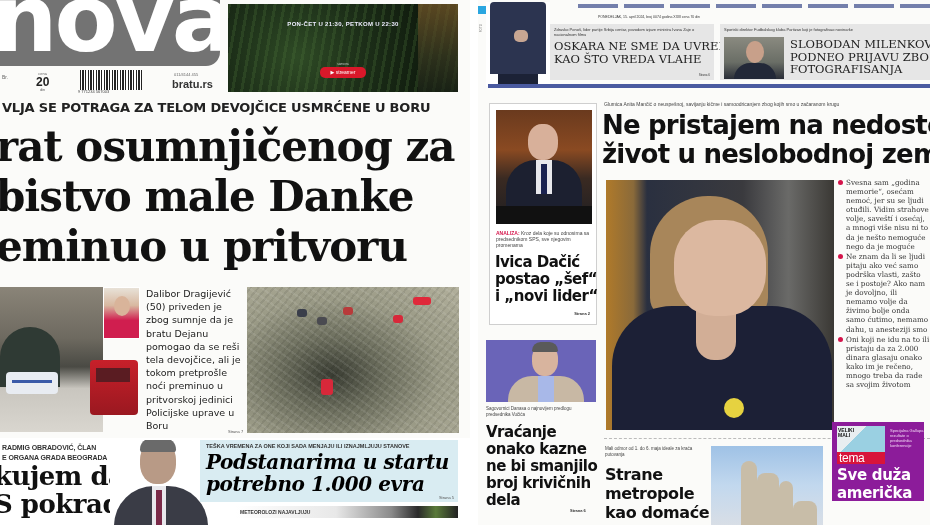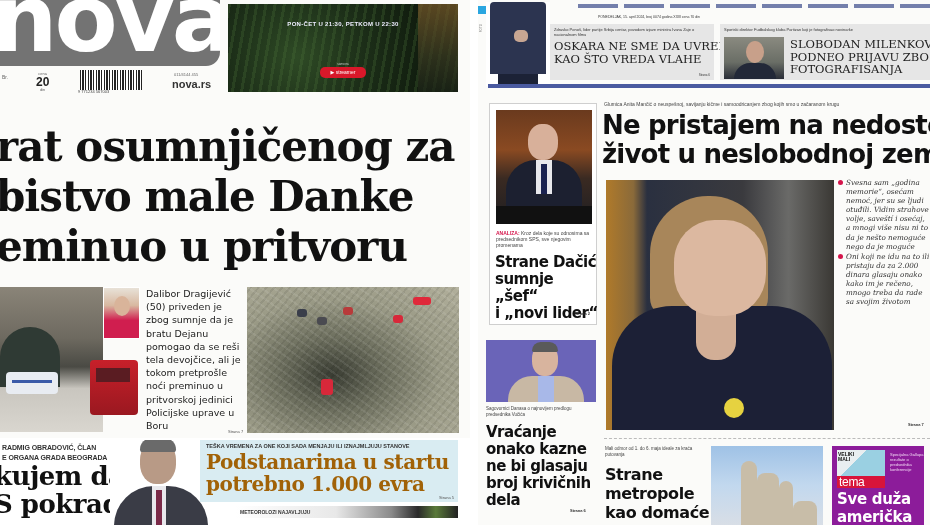--- a/index.html
+++ b/index.html
@@ -63,21 +63,21 @@
     .op-headline { position: absolute; left: -6px; top: 462px; font-family: "DejaVu Serif", serif; font-weight: bold; font-size: 26px; line-height: 28px; color: #111; white-space: nowrap; letter-spacing: -0.5px; }
     .photo-official { position: absolute; left: 110px; top: 440px; width: 98px; height: 85px; background: #ffffff; overflow: hidden; }
     .photo-official .head { position: absolute; left: 30px; top: 0px; width: 36px; height: 44px; border-radius: 45%; background: #b89a86; }
     .photo-official .hair { position: absolute; left: 30px; top: -2px; width: 36px; height: 14px; border-radius: 18px 18px 4px 4px; background: #6a6a6a; }
     .photo-official .suit { position: absolute; left: 4px; top: 46px; width: 94px; height: 44px; border-radius: 40px 40px 0 0; background: #3a3c46; }
     .photo-official .shirt { position: absolute; left: 42px; top: 46px; width: 14px; height: 40px; background: #e8e8ec; }
     .photo-official .tie { position: absolute; left: 46px; top: 50px; width: 6px; height: 36px; background: #7a2a48; }
 
     .rent-box { position: absolute; left: 200px; top: 440px; width: 258px; height: 62px; background: #d9ecf2; }
     .rent-kicker { position: absolute; left: 6px; top: 3px; font-size: 5.5px; font-weight: bold; color: #333; white-space: nowrap; }
-    .rent-headline { position: absolute; left: 6px; top: 11px; font-family: "DejaVu Serif", serif; font-weight: bold; font-size: 20px; line-height: 22px; color: #a16207; white-space: nowrap; letter-spacing: -0.4px; }
+    .rent-headline { position: absolute; left: 6px; top: 11px; font-family: "DejaVu Serif", serif; font-weight: bold; font-size: 20px; line-height: 22px; color: #000000; white-space: nowrap; letter-spacing: -0.4px; font-style: italic; }
     .rent-ref { position: absolute; right: 4px; bottom: 2px; font-size: 4px; color: #555; }
     .weather-strip { position: absolute; left: 236px; top: 506px; width: 222px; height: 12px;
       background: linear-gradient(90deg, #ffffff 0%, #e8e8e8 45%, #8a8a8a 70%, #2a2a2a 82%, #5a7a3a 90%, #222 100%); }
     .weather-label { position: absolute; left: 4px; top: 3px; font-size: 5px; font-weight: bold; color: #333; }
 
     
     .rp-top-rule { position: absolute; left: 100px; top: 4px; width: 352px; height: 4px;
       background: repeating-linear-gradient(90deg, #3a4a8a 0 40px, transparent 40px 46px); opacity: 0.7; }
     .rp-cyan-square { position: absolute; left: 0; top: 6px; width: 8px; height: 8px; background: #2aa6e0; }
     .rp-dateline { position: absolute; left: 120px; top: 15px; font-size: 3.5px; color: #333; white-space: nowrap; }
@@ -124,32 +124,32 @@
     .rp-main-kicker { position: absolute; left: 126px; top: 101px; width: 330px; font-size: 5px; color: #444; white-space: nowrap; }
     .rp-main-headline { position: absolute; left: 124px; top: 111px; width: 340px; font-family: "DejaVu Sans", sans-serif; font-weight: bold; font-size: 26px; line-height: 29px; color: #111; white-space: nowrap; letter-spacing: -0.8px; }
 
     .photo-woman { position: absolute; left: 128px; top: 180px; width: 228px; height: 250px; background: linear-gradient(90deg, #b07a2a 0%, #8a6a3a 12%, #2a3040 18%, #3a3a3e 60%, #6a6a68 80%, #3a3834 100%); overflow: hidden; }
     .photo-woman .hair { position: absolute; left: 44px; top: 16px; width: 118px; height: 122px; border-radius: 58px 58px 20px 20px; background: #a8865a; }
     .photo-woman .face { position: absolute; left: 68px; top: 40px; width: 92px; height: 96px; border-radius: 44%; background: #dcb8a0; }
     .photo-woman .jacket { position: absolute; left: 6px; top: 126px; width: 220px; height: 130px; border-radius: 60px 60px 0 0; background: #1c2036; }
     .photo-woman .neck { position: absolute; left: 90px; top: 120px; width: 40px; height: 60px; border-radius: 0 0 18px 18px; background: #d2ae96; }
     .photo-woman .pin { position: absolute; left: 118px; top: 218px; width: 20px; height: 20px; border-radius: 50%; background: #e6d240; }
 
-    .quotes-col { position: absolute; left: 360px; top: 178px; width: 92px; font-family: "DejaVu Serif", serif; font-size: 7.2px; line-height: 9.1px; color: #333; font-style: italic; }
+    .quotes-col { position: absolute; left: 360px; top: 178px; width: 92px; font-family: "DejaVu Serif", serif; font-size: 7.2px; line-height: 9.1px; color: #333; }
     .quote-item { position: relative; padding-left: 8px; margin-bottom: 1px; }
     .quote-item .bullet { position: absolute; left: 0; top: 2px; width: 5px; height: 5px; border-radius: 50%; background: #d4144a; }
     .quote-ref { position: absolute; left: 430px; top: 422px; font-size: 4px; font-weight: bold; color: #333; }
 
     .rp-bottom-rule { position: absolute; left: 126px; top: 438px; width: 326px; height: 1px; border-top: 1px dashed #bbb; }
     .metro-kicker { position: absolute; left: 127px; top: 446px; width: 100px; font-size: 4.5px; line-height: 6px; color: #444; }
     .metro-title { position: absolute; left: 127px; top: 465px; width: 110px; font-family: "DejaVu Sans", sans-serif; font-weight: bold; font-size: 16px; line-height: 19px; color: #111; white-space: nowrap; letter-spacing: -0.4px; }
     .photo-church { position: absolute; left: 233px; top: 446px; width: 112px; height: 79px; background: linear-gradient(180deg, #9fc2e6 0%, #c2d8ee 50%, #d8dee6 100%); overflow: hidden; }
     .photo-church .spire { position: absolute; bottom: 0; background: #c8bda8; border-radius: 8px 8px 0 0; }
 
-    .tema-box { position: absolute; left: 354px; top: 446px; width: 92px; height: 79px; background: #8c1c9a; overflow: hidden; }
+    .tema-box { position: absolute; left: 354px; top: 422px; width: 92px; height: 79px; background: #8c1c9a; overflow: hidden; }
     .tema-map { position: absolute; left: 5px; top: 4px; width: 48px; height: 26px; background: linear-gradient(135deg, #e8eef0 40%, #9ad0e2 40%); }
     .tema-label-top { position: absolute; left: 6px; top: 6px; font-size: 5px; font-weight: bold; color: #111; line-height: 5px; width: 16px; }
     .tema-word { position: absolute; left: 5px; top: 30px; width: 48px; height: 12px; background: #d8143a; color: #fff; font-size: 12px; line-height: 12px; padding-left: 2px; letter-spacing: -0.3px; }
     .tema-blurb { position: absolute; left: 58px; top: 6px; width: 40px; font-size: 4px; line-height: 5px; color: #f2d8f4; }
     .tema-title { position: absolute; left: 5px; top: 44px; width: 96px; font-family: "DejaVu Sans", sans-serif; font-weight: bold; font-size: 15px; line-height: 18px; color: #ffffff; white-space: nowrap; letter-spacing: -0.3px; }
   </style>
 </head>
 <body>
 
 <div class="page" id="left-page">
@@ -159,29 +159,30 @@
     </div>
     <div class="mast-small" style="left:2px; top:74px;">Br.</div>
     <div class="price">
       <small>cena</small>
       <span>20</span>
       <small>din</small>
     </div>
     <div class="barcode"></div>
     <div class="barcode-num">9 771234 567003</div>
     <div class="site-phone">011/4144 455</div>
-    <div class="site-url">nova.rs</div>
+    <div class="site-url">bratu.rs</div>
   </div>
 
   <div class="promo-banner">
     <div class="promo-schedule">PON-ČET U 21:30, PETKOM U 22:30</div>
     <div class="promo-small">samo na</div>
     <div class="promo-button"><span>▶ </span><span>streamer</span></div>
   </div>
 
+  <div class="kicker-left">VLJA SE POTRAGA ZA TELOM DEVOJČICE USMRĆENE U BORU</div>
   <div class="headline-left">
     <div>rat osumnjičenog za</div>
     <div>bistvo male Danke</div>
     <div>eminuo u pritvoru</div>
   </div>
 
   <div class="photo-cave">
     <div class="arch"></div>
     <div class="car1"></div>
   </div>
@@ -273,38 +274,38 @@
       <div class="shirt"></div>
       <div class="tie"></div>
       <div class="head"></div>
       <div class="desk"></div>
     </div>
     <div class="dacic-kicker">
       <span class="label">ANALIZA:</span>
       <span>Kroz dela koje su odnosima sa predsednikom SPS, sve njegovim promenama</span>
     </div>
     <div class="dacic-title">
-      <div>Strane Dačić</div>
-      <div>sumnje „šef“</div>
+      <div>Ivica Dačić</div>
+      <div>postao „šef“</div>
       <div>i „novi lider“</div>
     </div>
     <div class="dacic-ref">Strana 2</div>
   </div>
 
   <div class="vucic-photo">
     <div class="suit"></div>
     <div class="shirt"></div>
     <div class="head"></div>
     <div class="hair"></div>
   </div>
   <div class="vucic-kicker">Sagovornici Danasa o najnovijem predlogu predsednika Vučića</div>
   <div class="vucic-title">
     <div>Vraćanje</div>
     <div>onako kazne</div>
-    <div>ne bi glasaju</div>
+    <div>ne bi smanjilo</div>
     <div>broj krivičnih</div>
     <div>dela</div>
   </div>
   <div class="vucic-ref">Strana 6</div>
 
   <div class="rp-main-kicker">Glumica Anita Mančić o neuspešnoj, savijanju kičme i samoodricanjem zbog kojih smo u začaranom krugu</div>
   <div class="rp-main-headline">
     <div>Ne pristajem na nedostoja</div>
     <div>život u neslobodnoj zemlji</div>
   </div>
@@ -314,20 +315,24 @@
     <div class="jacket"></div>
     <div class="neck"></div>
     <div class="face"></div>
     <div class="pin"></div>
   </div>
 
   <div class="quotes-col">
     <div class="quote-item">
       <span class="bullet"></span>
       <span>Svesna sam „godina memorie“, osećam nemoć, jer su se ljudi otuđili. Vidim strahove volje, saveští i osećaj, a mnogi više nisu ni to da je nešto nemoguće nego da je moguće</span>
+    </div>
+    <div class="quote-item">
+      <span class="bullet"></span>
+      <span>Ne znam da li se ljudi pitaju ako već samo podrška vlasti, zašto se i postoje? Ako nam je dovoljno, ili nemamo volje da živimo bolje onda samo ćutimo, nemamo dahu, u anesteziji smo</span>
     </div>
     <div class="quote-item">
       <span class="bullet"></span>
       <span>Oni koji ne idu na to ili pristaju da za 2.000 dinara glasaju onako kako im je rečeno, mnogo treba da rade sa svojim životom</span>
     </div>
   </div>
   <div class="quote-ref">Strana 7</div>
 
   <div class="rp-bottom-rule"></div>
   <div class="metro-kicker">Mali odmor od 1. do 6. maja ideale za kraća putovanja</div>

